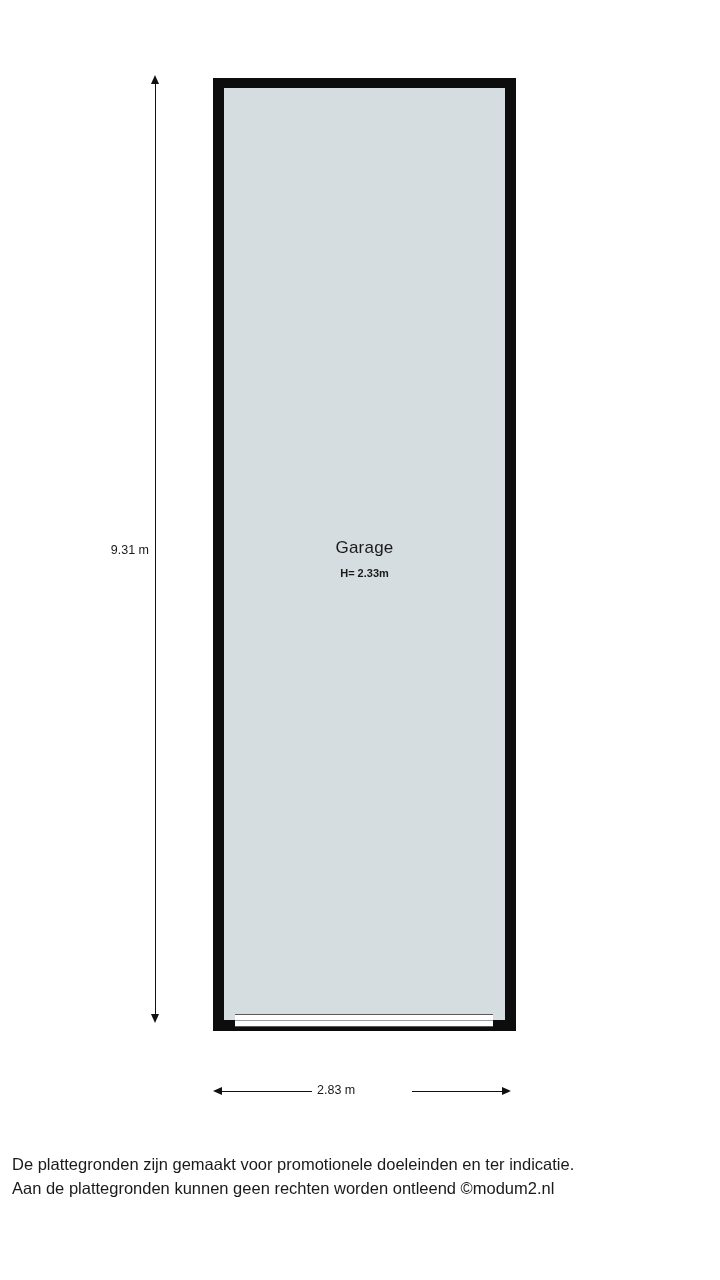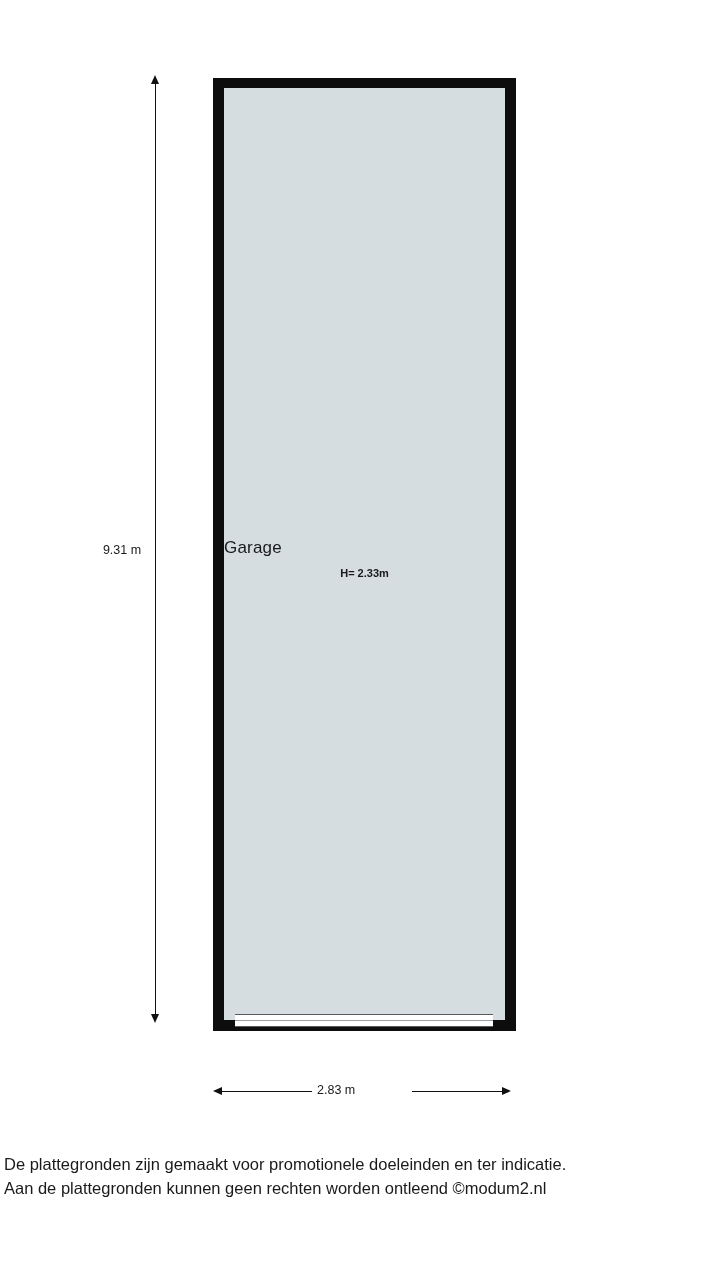--- a/index.html
+++ b/index.html
@@ -67,20 +67,21 @@
     height: 1px;
     background: #9aa0a3;
   }
 
   
   .room-label {
     position: absolute;
     left: 224px;
     top: 538px;
     width: 281px;
+    text-align: center;
     font-size: 17px;
     color: #1a1a1a;
     letter-spacing: 0.2px;
   }
   .room-height {
     position: absolute;
     left: 224px;
     top: 567px;
     width: 281px;
     text-align: center;
@@ -114,21 +115,21 @@
   }
   .dim-v::after {
     bottom: -9px;
     border-top: 9px solid #111;
   }
   .dim-v-label {
     position: absolute;
     left: 95px;
     top: 541px;
     width: 54px;
-    text-align: center;
+    text-align: right;
     font-size: 12.5px;
     color: #1a1a1a;
     background: #ffffff;
     padding: 2px 0;
   }
 
   .dim-h {
     position: absolute;
     left: 222px;
     top: 1091px;
@@ -165,21 +166,21 @@
     padding: 0 5px;
     box-sizing: border-box;
   }
 
   
   #disclaimer {
     position: absolute;
     left: 0;
     top: 1152px;
     width: 720px;
-    padding: 0 4px;
+    padding: 0 12px;
     box-sizing: border-box;
     font-size: 16.5px;
     line-height: 24px;
     color: #1a1a1a;
   }
   #disclaimer div {
     white-space: nowrap;
   }
 </style>
 </head>

